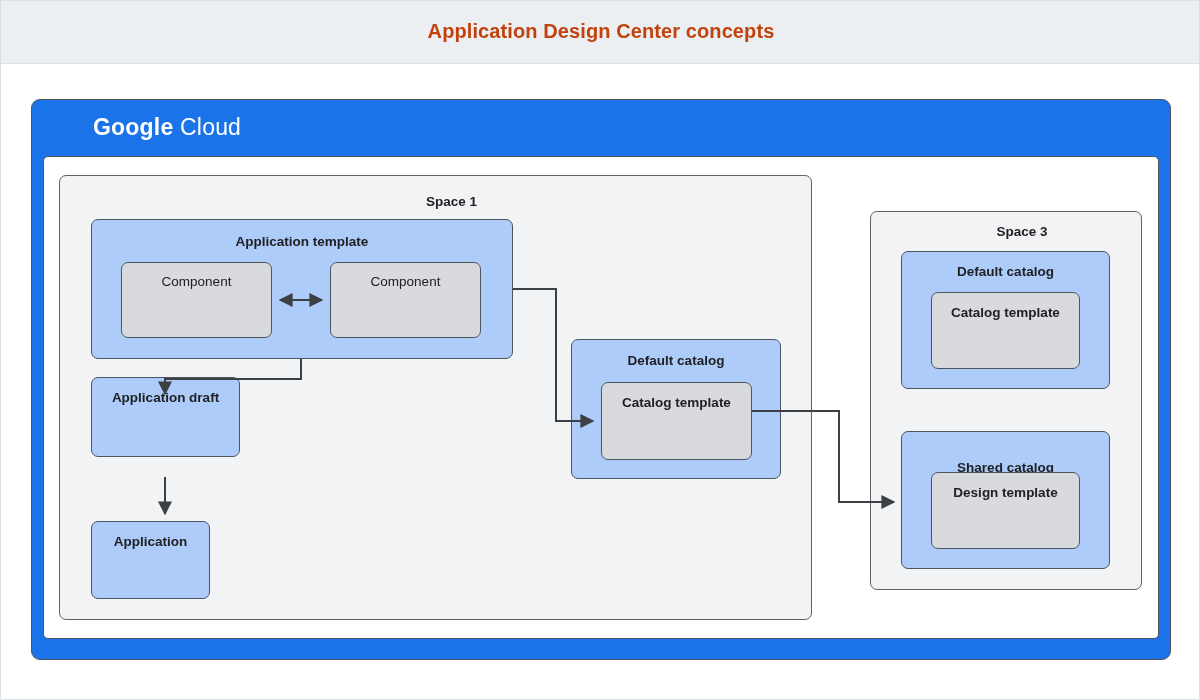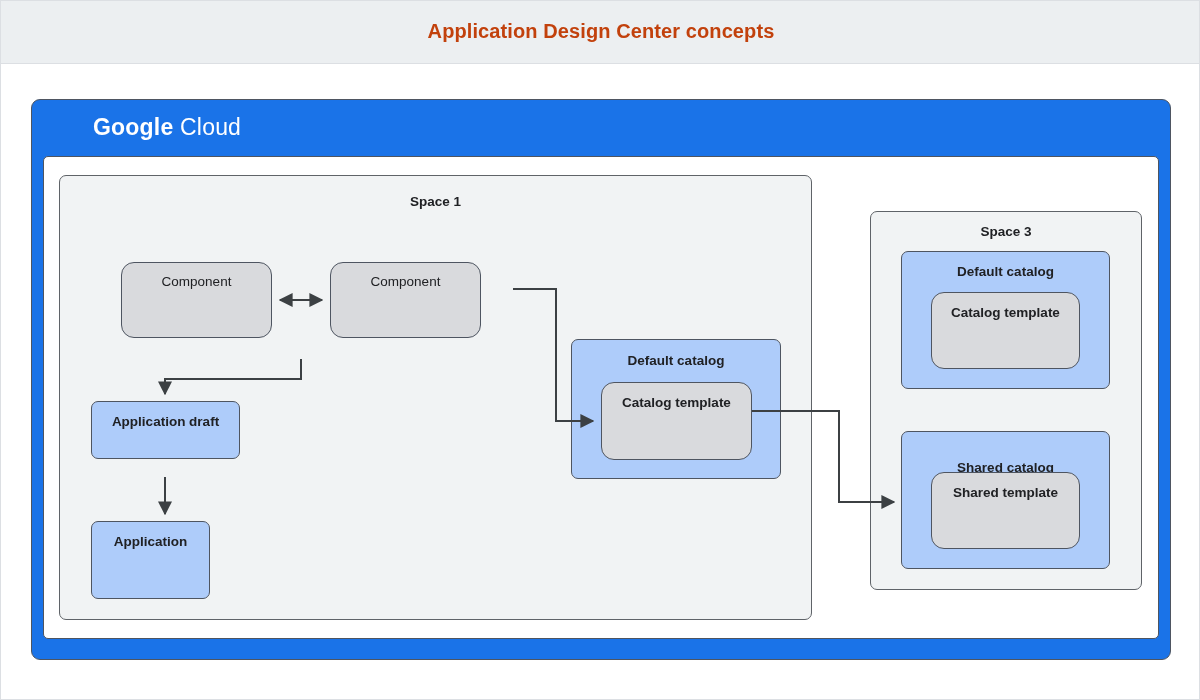--- a/index.html
+++ b/index.html
@@ -91,21 +91,21 @@
     background: #f1f3f4;
     border: 1px solid #5f6368;
     border-radius: 7px;
     box-sizing: border-box;
   }
   #space-1 { left: 58px;  top: 174px; width: 753px; height: 445px; }
   #space-2 { left: 869px; top: 210px; width: 272px; height: 379px; }
 
   .space-title {
     position: absolute;
-    left: 0;
+    left: 16px;
     width: 100%;
     text-align: center;
     font-size: 13.5px;
     font-weight: bold;
     color: #202124;
   }
   #space-1-title { top: 18px; }
   #space-2-title { top: 12px; }
 
   
@@ -124,21 +124,21 @@
     font-size: 13.5px;
     font-weight: bold;
     color: #202124;
   }
 
   
   .gray-box {
     position: absolute;
     background: #d9dadd;
     border: 1px solid #4e5561;
-    border-radius: 13px;
+    border-radius: 7px;
     box-sizing: border-box;
     text-decoration: underline;
   }
   .gray-box > .box-title {
     position: absolute;
     left: 0;
     width: 100%;
     text-align: center;
     font-size: 13.5px;
     font-weight: bold;
@@ -147,21 +147,21 @@
   .gray-box > .box-title.regular { font-weight: normal; }
 
   
   #application-template { left: 90px; top: 218px; width: 422px; height: 140px; }
   #application-template > .box-title { top: 14px; }
   #component-a { left: 120px; top: 261px; width: 151px; height: 76px; }
   #component-a > .box-title { top: 11px; }
   #component-b { left: 329px; top: 261px; width: 151px; height: 76px; }
   #component-b > .box-title { top: 11px; }
 
-  #application-draft { left: 90px; top: 400px; width: 149px; height: 58px; }
+  #application-draft { left: 90px; top: 376px; width: 149px; height: 80px; }
   #application-draft > .box-title { top: 12px; }
   #application-box  { left: 90px; top: 520px; width: 119px; height: 78px; }
   #application-box  > .box-title { top: 12px; }
 
   
   #default-catalog-1 { left: 570px; top: 338px; width: 210px; height: 140px; }
   #default-catalog-1 > .box-title { top: 13px; }
   #catalog-template-1 { left: 600px; top: 381px; width: 151px; height: 78px; }
   #catalog-template-1 > .box-title { top: 12px; }
 
@@ -200,20 +200,23 @@
   <div id="cloud-inner"></div>
 
   <div class="space-panel" id="space-1">
     <div class="space-title" id="space-1-title">Space 1</div>
   </div>
 
   <div class="space-panel" id="space-2">
     <div class="space-title" id="space-2-title">Space 3</div>
   </div>
 
+  <div class="blue-box" id="application-template">
+    <div class="box-title">Application template</div>
+  </div>
   <div class="gray-box" id="component-a">
     <div class="box-title regular">Component</div>
   </div>
   <div class="gray-box" id="component-b">
     <div class="box-title regular">Component</div>
   </div>
 
   <div class="blue-box" id="application-draft">
     <div class="box-title">Application draft</div>
   </div>
@@ -232,21 +235,21 @@
     <div class="box-title">Default catalog</div>
   </div>
   <div class="gray-box" id="catalog-template-2">
     <div class="box-title">Catalog template</div>
   </div>
 
   <div class="blue-box" id="shared-catalog">
     <div class="box-title">Shared catalog</div>
   </div>
   <div class="gray-box" id="shared-template">
-    <div class="box-title">Shared template</div>
+    <div class="box-title">Design template</div>
   </div>
 
   <svg id="connectors" viewBox="0 0 1200 700">
     <defs>
       <marker id="arrow-end" viewBox="0 0 10 10" refX="9" refY="5" markerWidth="7" markerHeight="7" orient="auto-start-reverse">
         <path d="M 0 0 L 10 5 L 0 10 z" fill="#3c4043"></path>
       </marker>
       <marker id="arrow-start" viewBox="0 0 10 10" refX="9" refY="5" markerWidth="7" markerHeight="7" orient="auto-start-reverse">
         <path d="M 0 0 L 10 5 L 0 10 z" fill="#3c4043"></path>
       </marker>

